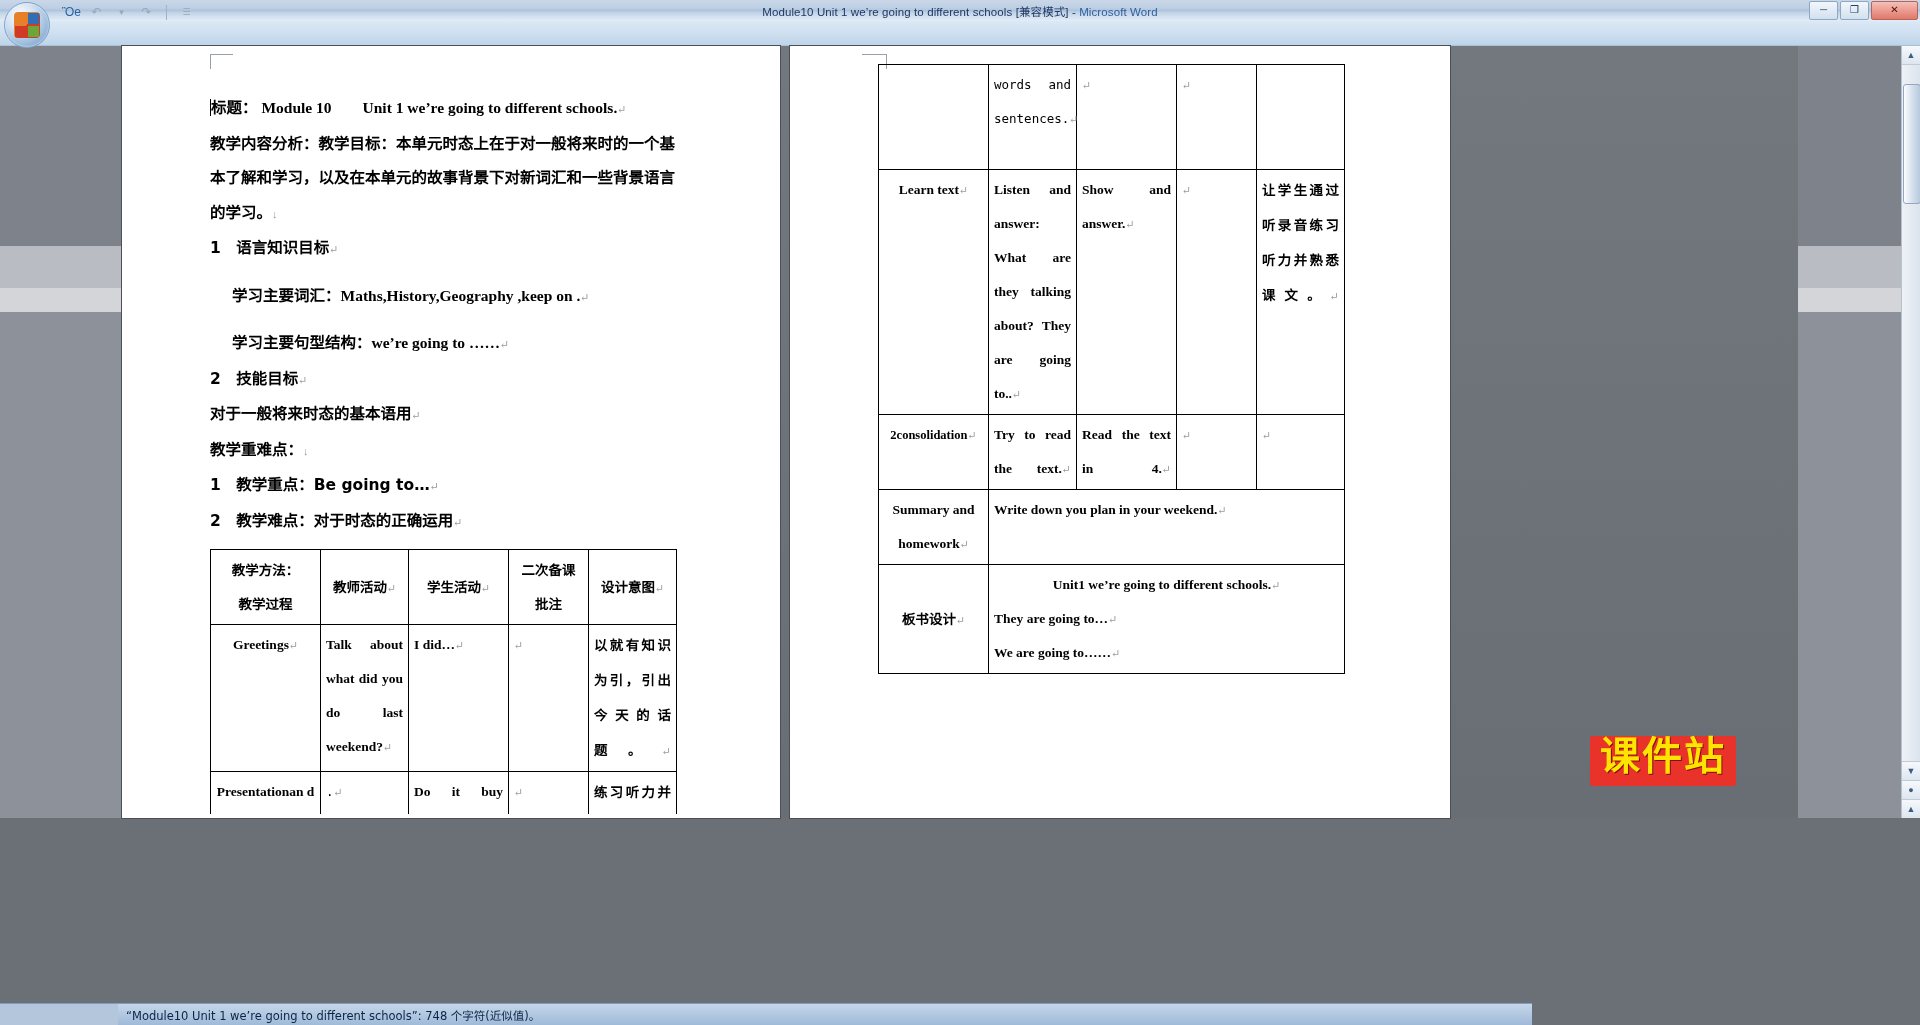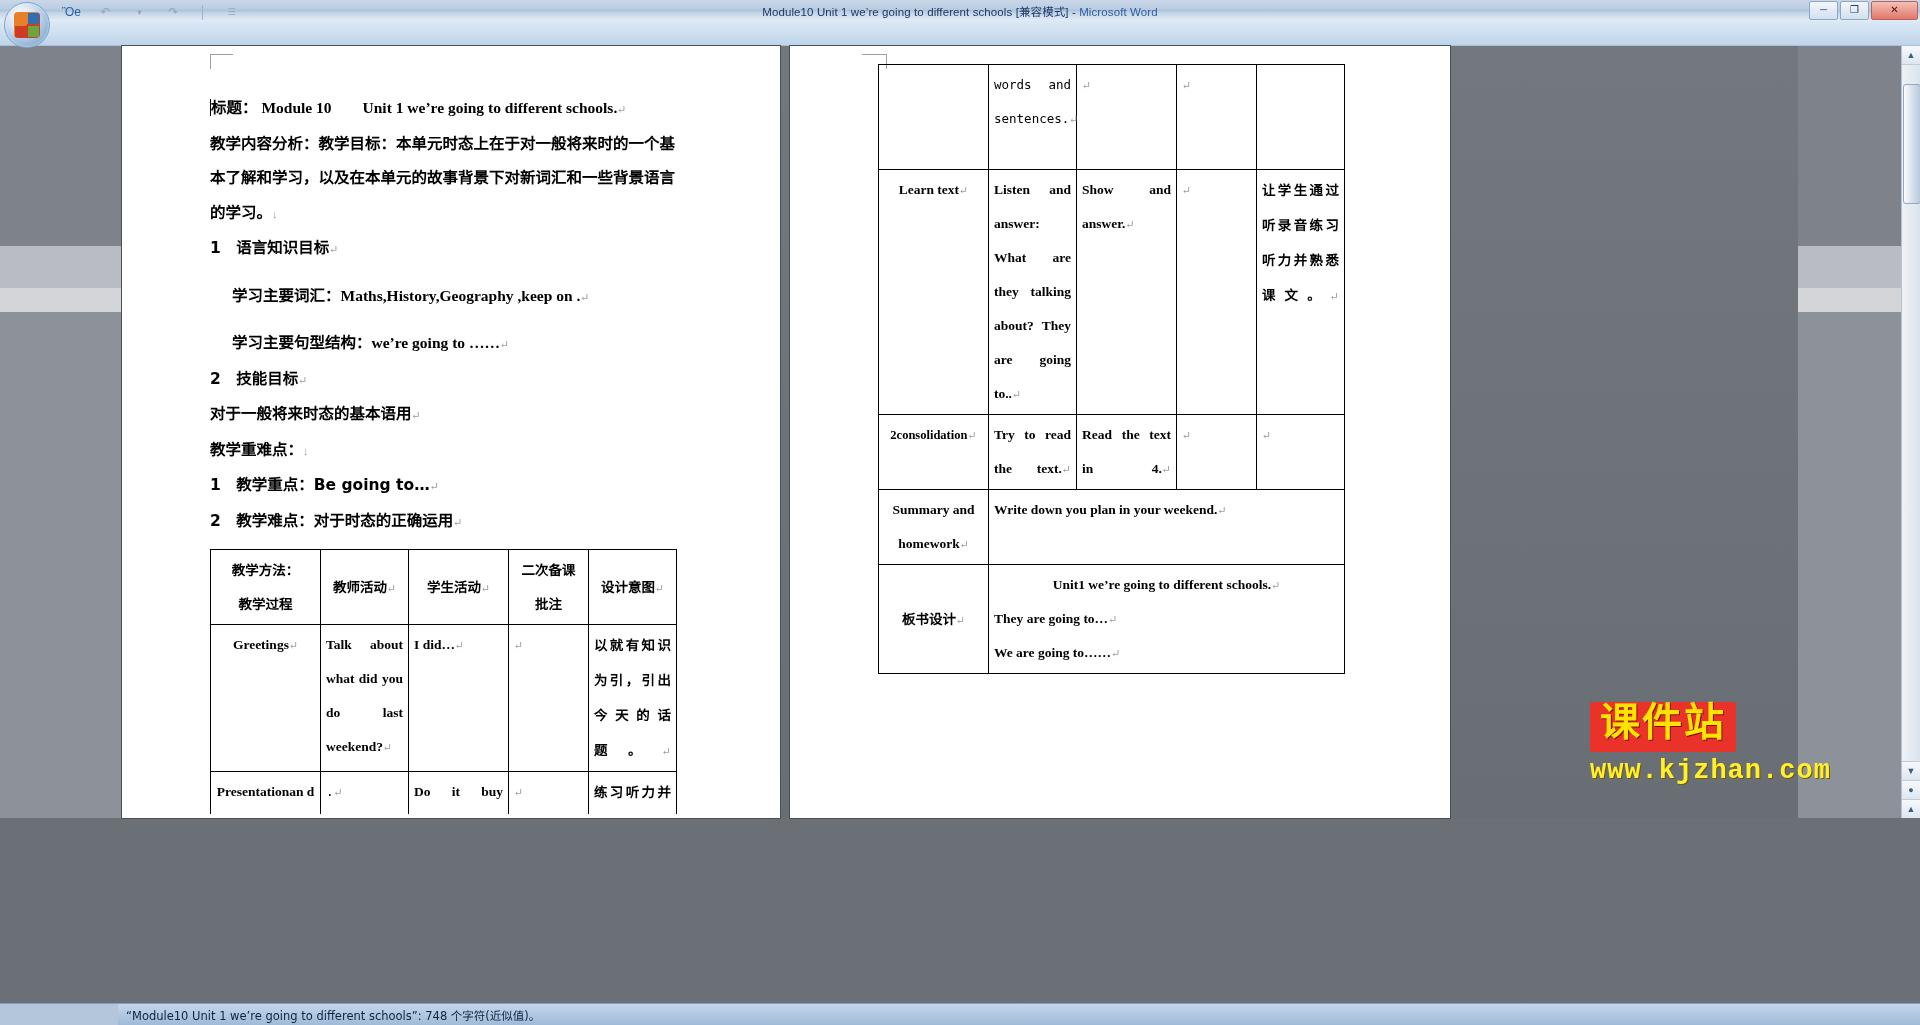--- a/index.html
+++ b/index.html
@@ -46,21 +46,21 @@
     background:
       linear-gradient(135deg,#e8802a 0%,#e8802a 49%,#cf3b25 50%,#cf3b25 100%);
     overflow:hidden;
   }
   .officebtn .logo i{position:absolute;display:block;}
   .officebtn .logo .q1{left:1px;top:1px;width:11px;height:11px;background:#e8802a;}
   .officebtn .logo .q2{left:14px;top:1px;width:11px;height:11px;background:#2f6fb5;}
   .officebtn .logo .q3{left:1px;top:14px;width:11px;height:11px;background:#cf3b25;}
   .officebtn .logo .q4{left:14px;top:14px;width:11px;height:11px;background:#6aa63a;}
 
-  .qat{position:absolute;left:58px;top:3px;display:flex;align-items:center;gap:15px;height:18px;}
+  .qat{position:absolute;left:58px;top:3px;display:flex;align-items:center;gap:6px;height:18px;}
   .qat-sep{width:1px;height:15px;background:#9bb3cd;margin:0 4px;}
   .qicon{width:19px;height:18px;display:flex;align-items:center;justify-content:center;font-size:12px;color:#2b4f7a;}
   .qicon.save{color:#2b62a5;}
   .qicon.dim{color:#98a6b5;}
   .qicon.small{font-size:9px;}
 
   
   .tabbar{
     position:absolute;left:0;top:21px;width:1920px;height:24px;
   }
@@ -151,21 +151,21 @@
     position:absolute;left:1px;top:38px;width:16px;height:118px;border-radius:3px;
     background:linear-gradient(to right,#fcfdfe,#cfdcea 60%,#b9c9dc);
     border:1px solid #93a8c0;
   }
   .vscroll .btm-ctl{position:absolute;bottom:0;left:0;width:18px;}
   .vscroll .btm-ctl div{width:18px;height:18px;text-align:center;font-size:9px;line-height:18px;color:#3c5c82;
     background:linear-gradient(to bottom,#f6f9fc,#dde6f0);border-top:1px solid #c2ccd8;}
 
   
   .statusbar{
-    position:absolute;left:0;bottom:0;width:1920px;height:21px;
+    position:absolute;left:0;bottom:0;width:1532px;height:21px;
     background:linear-gradient(to bottom,#c5d6ea,#9fbad8);
     border-top:1px solid #7f9dc0;
     display:flex;align-items:center;
   }
   .statusbar .st-left{
     margin-left:8px;font-size:11.5px;color:#0b2545;white-space:nowrap;
     font-family:"DejaVu Sans","Liberation Sans",sans-serif;
   }
   .statusbar .st-hpad{width:118px;height:21px;background:#b4c6dc;}
 
@@ -442,21 +442,20 @@
               </div>
             </td>
           </tr>
         </tbody>
           </table>
       </div>
     </div>
 
     <div class="watermark">
       <div class="wm-top">课件站</div>
-      <div class="wm-bot">www.kjzhan.com</div>
     </div>
   </div>
 
   <div class="vscroll">
     <div class="arrow">▲</div>
     <div class="thumb"></div>
     <div class="btm-ctl">
       <div>▼</div>
       <div>●</div>
       <div>▲</div>

